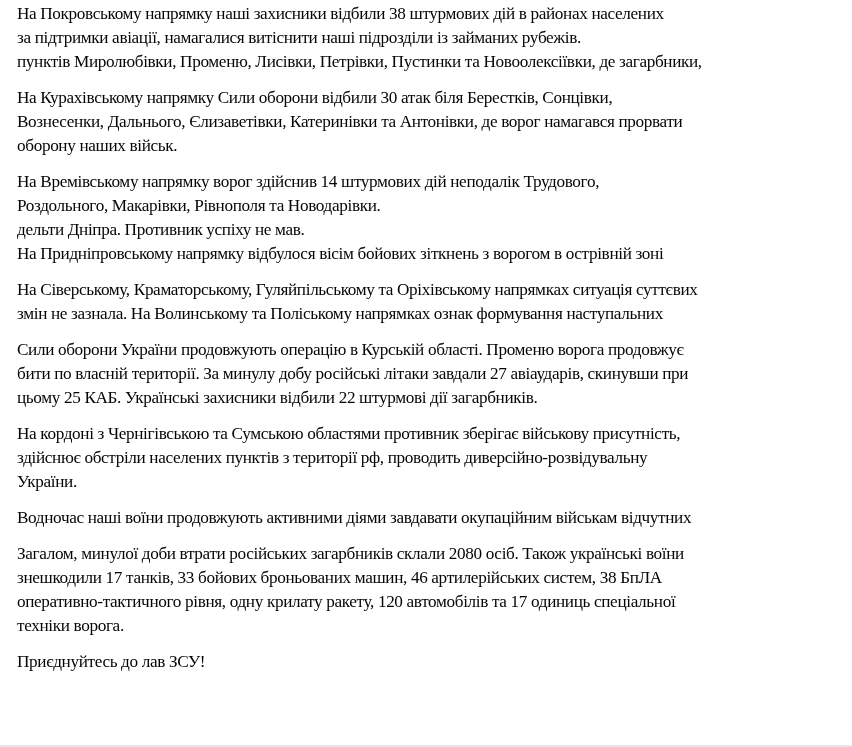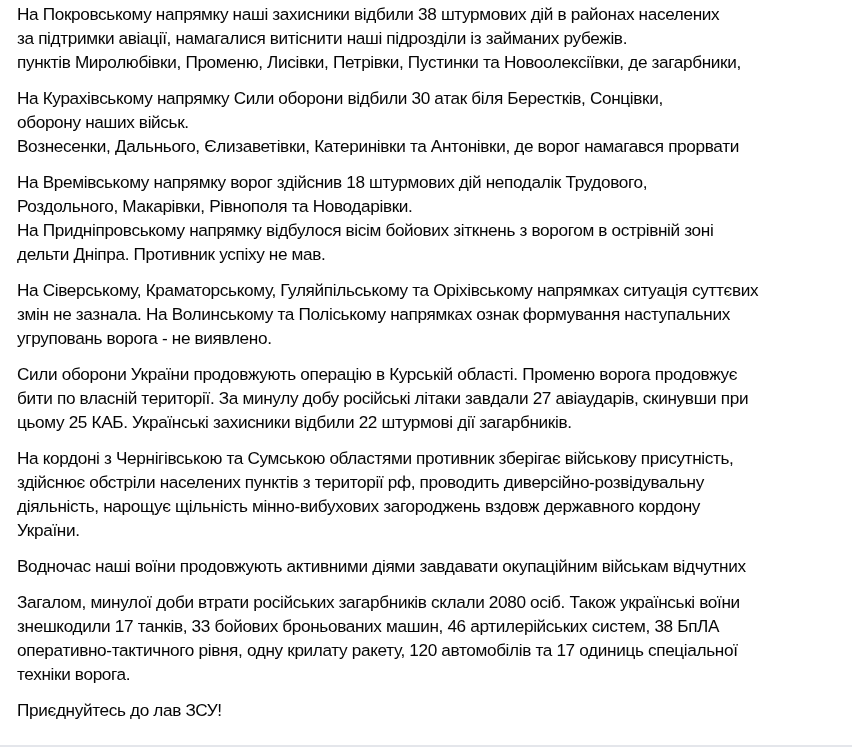--- a/index.html
+++ b/index.html
@@ -24,20 +24,21 @@
     color: #050505;
     letter-spacing: -0.35px;
   }
   .para {
     margin: 0 0 12px 0;
     padding: 0;
   }
   .line {
     display: block;
     white-space: nowrap;
+    font-family: Liberation Serif, serif;
   }
   .para-1 { padding-top: 2px; }
   .bottom-rule {
     position: absolute;
     left: 0;
     right: 0;
     bottom: 0;
     height: 2px;
     background: #e4e6eb;
   }
@@ -46,43 +47,41 @@
 <body>
 
 <div class="post-body">
   <p class="para para-1">
     <span class="line">На Покровському напрямку наші захисники відбили 38 штурмових дій в районах населених</span>
     <span class="line">за підтримки авіації, намагалися витіснити наші підрозділи із займаних рубежів.</span>
     <span class="line">пунктів Миролюбівки, Променю, Лисівки, Петрівки, Пустинки та Новоолексіївки, де загарбники,</span>
   </p>
   <p class="para">
     <span class="line">На Курахівському напрямку Сили оборони відбили 30 атак біля Берестків, Сонцівки,</span>
+    <span class="line">Вознесенки, Дальнього, Єлизаветівки, Катеринівки та Антонівки, де ворог намагався прорвати</span>
     <span class="line">оборону наших військ.</span>
-    <span class="line">Вознесенки, Дальнього, Єлизаветівки, Катеринівки та Антонівки, де ворог намагався прорвати</span>
   </p>
   <p class="para">
-    <span class="line">На Времівському напрямку ворог здійснив 18 штурмових дій неподалік Трудового,</span>
+    <span class="line">На Времівському напрямку ворог здійснив 14 штурмових дій неподалік Трудового,</span>
     <span class="line">Роздольного, Макарівки, Рівнополя та Новодарівки.</span>
+    <span class="line">дельти Дніпра. Противник успіху не мав.</span>
     <span class="line">На Придніпровському напрямку відбулося вісім бойових зіткнень з ворогом в острівній зоні</span>
-    <span class="line">дельти Дніпра. Противник успіху не мав.</span>
   </p>
   <p class="para">
     <span class="line">На Сіверському, Краматорському, Гуляйпільському та Оріхівському напрямках ситуація суттєвих</span>
     <span class="line">змін не зазнала. На Волинському та Поліському напрямках ознак формування наступальних</span>
-    <span class="line">угруповань ворога - не виявлено.</span>
   </p>
   <p class="para">
     <span class="line">Сили оборони України продовжують операцію в Курській області. Променю ворога продовжує</span>
     <span class="line">бити по власній території. За минулу добу російські літаки завдали 27 авіаударів, скинувши при</span>
     <span class="line">цьому 25 КАБ. Українські захисники відбили 22 штурмові дії загарбників.</span>
   </p>
   <p class="para">
     <span class="line">На кордоні з Чернігівською та Сумською областями противник зберігає військову присутність,</span>
     <span class="line">здійснює обстріли населених пунктів з території рф, проводить диверсійно-розвідувальну</span>
-    <span class="line">діяльність, нарощує щільність мінно-вибухових загороджень вздовж державного кордону</span>
     <span class="line">України.</span>
   </p>
   <p class="para">
     <span class="line">Водночас наші воїни продовжують активними діями завдавати окупаційним військам відчутних</span>
   </p>
   <p class="para">
     <span class="line">Загалом, минулої доби втрати російських загарбників склали 2080 осіб. Також українські воїни</span>
     <span class="line">знешкодили 17 танків, 33 бойових броньованих машин, 46 артилерійських систем, 38 БпЛА</span>
     <span class="line">оперативно-тактичного рівня, одну крилату ракету, 120 автомобілів та 17 одиниць спеціальної</span>
     <span class="line">техніки ворога.</span>

